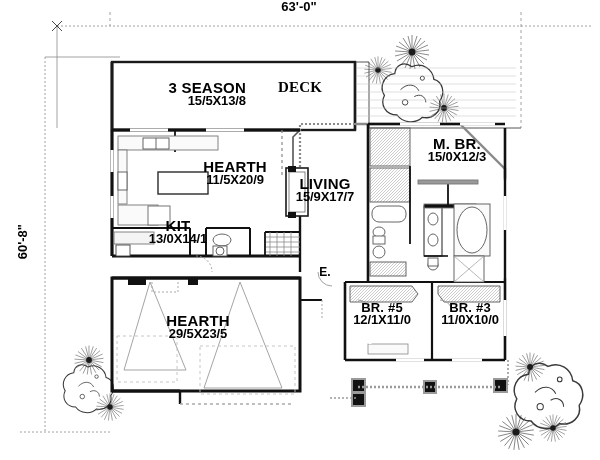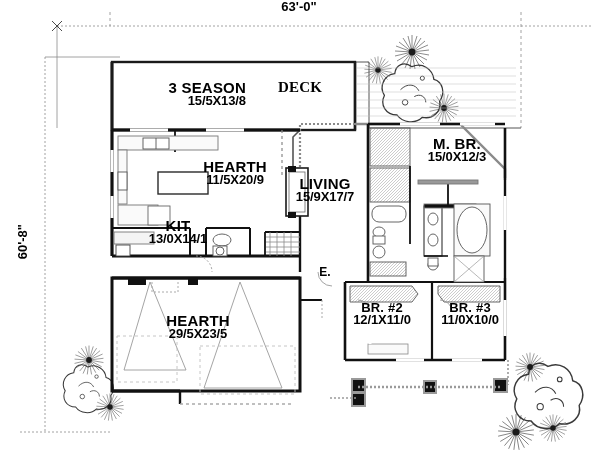--- a/index.html
+++ b/index.html
@@ -313,21 +313,21 @@
   <div class="room-name">LIVING</div>
   <div class="room-dim">15/9X17/7</div>
 </div>
 
 <div class="lbl" style="left:407px;top:136px;width:100px;">
   <div class="room-name">M. BR.</div>
   <div class="room-dim">15/0X12/3</div>
 </div>
 
 <div class="lbl" style="left:337px;top:301px;width:90px;">
-  <div class="room-name small-name">BR. #2</div>
+  <div class="room-name small-name">BR. #5</div>
   <div class="room-dim">12/1X11/0</div>
 </div>
 
 <div class="lbl" style="left:425px;top:301px;width:90px;">
   <div class="room-name small-name">BR. #3</div>
   <div class="room-dim">11/0X10/0</div>
 </div>
 
 <div class="lbl" style="left:138px;top:313px;width:120px;">
   <div class="room-name">HEARTH</div>

